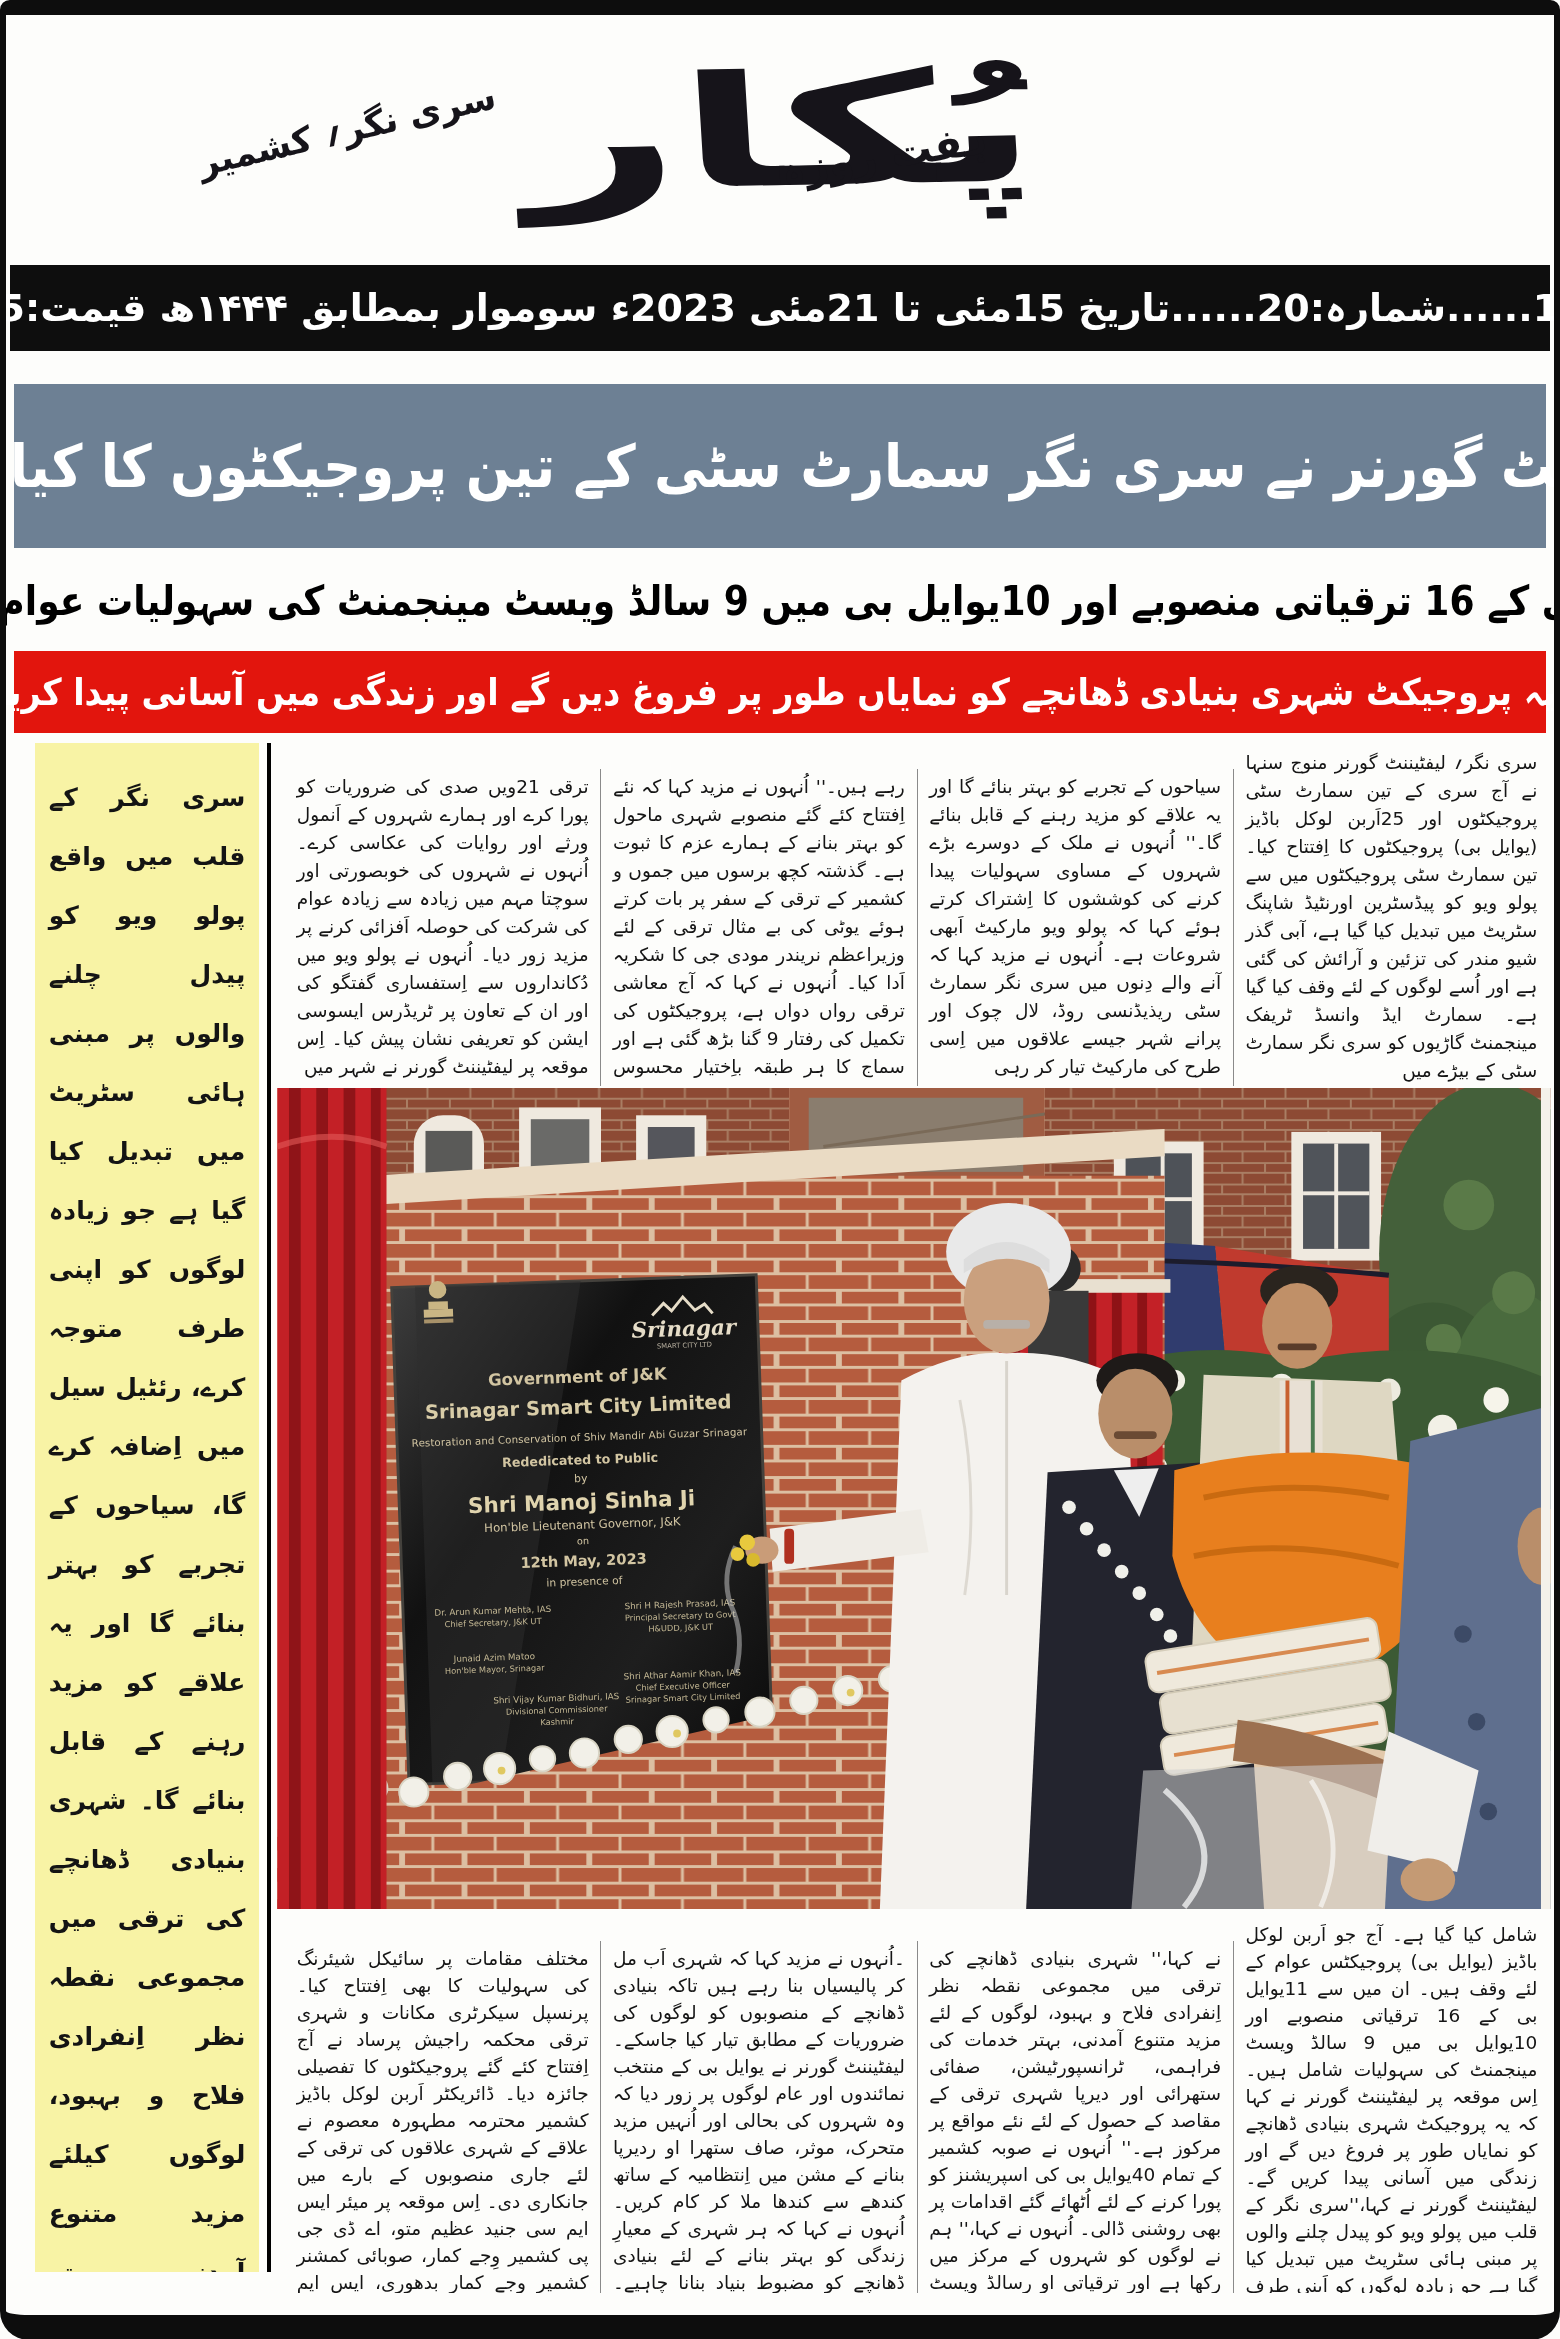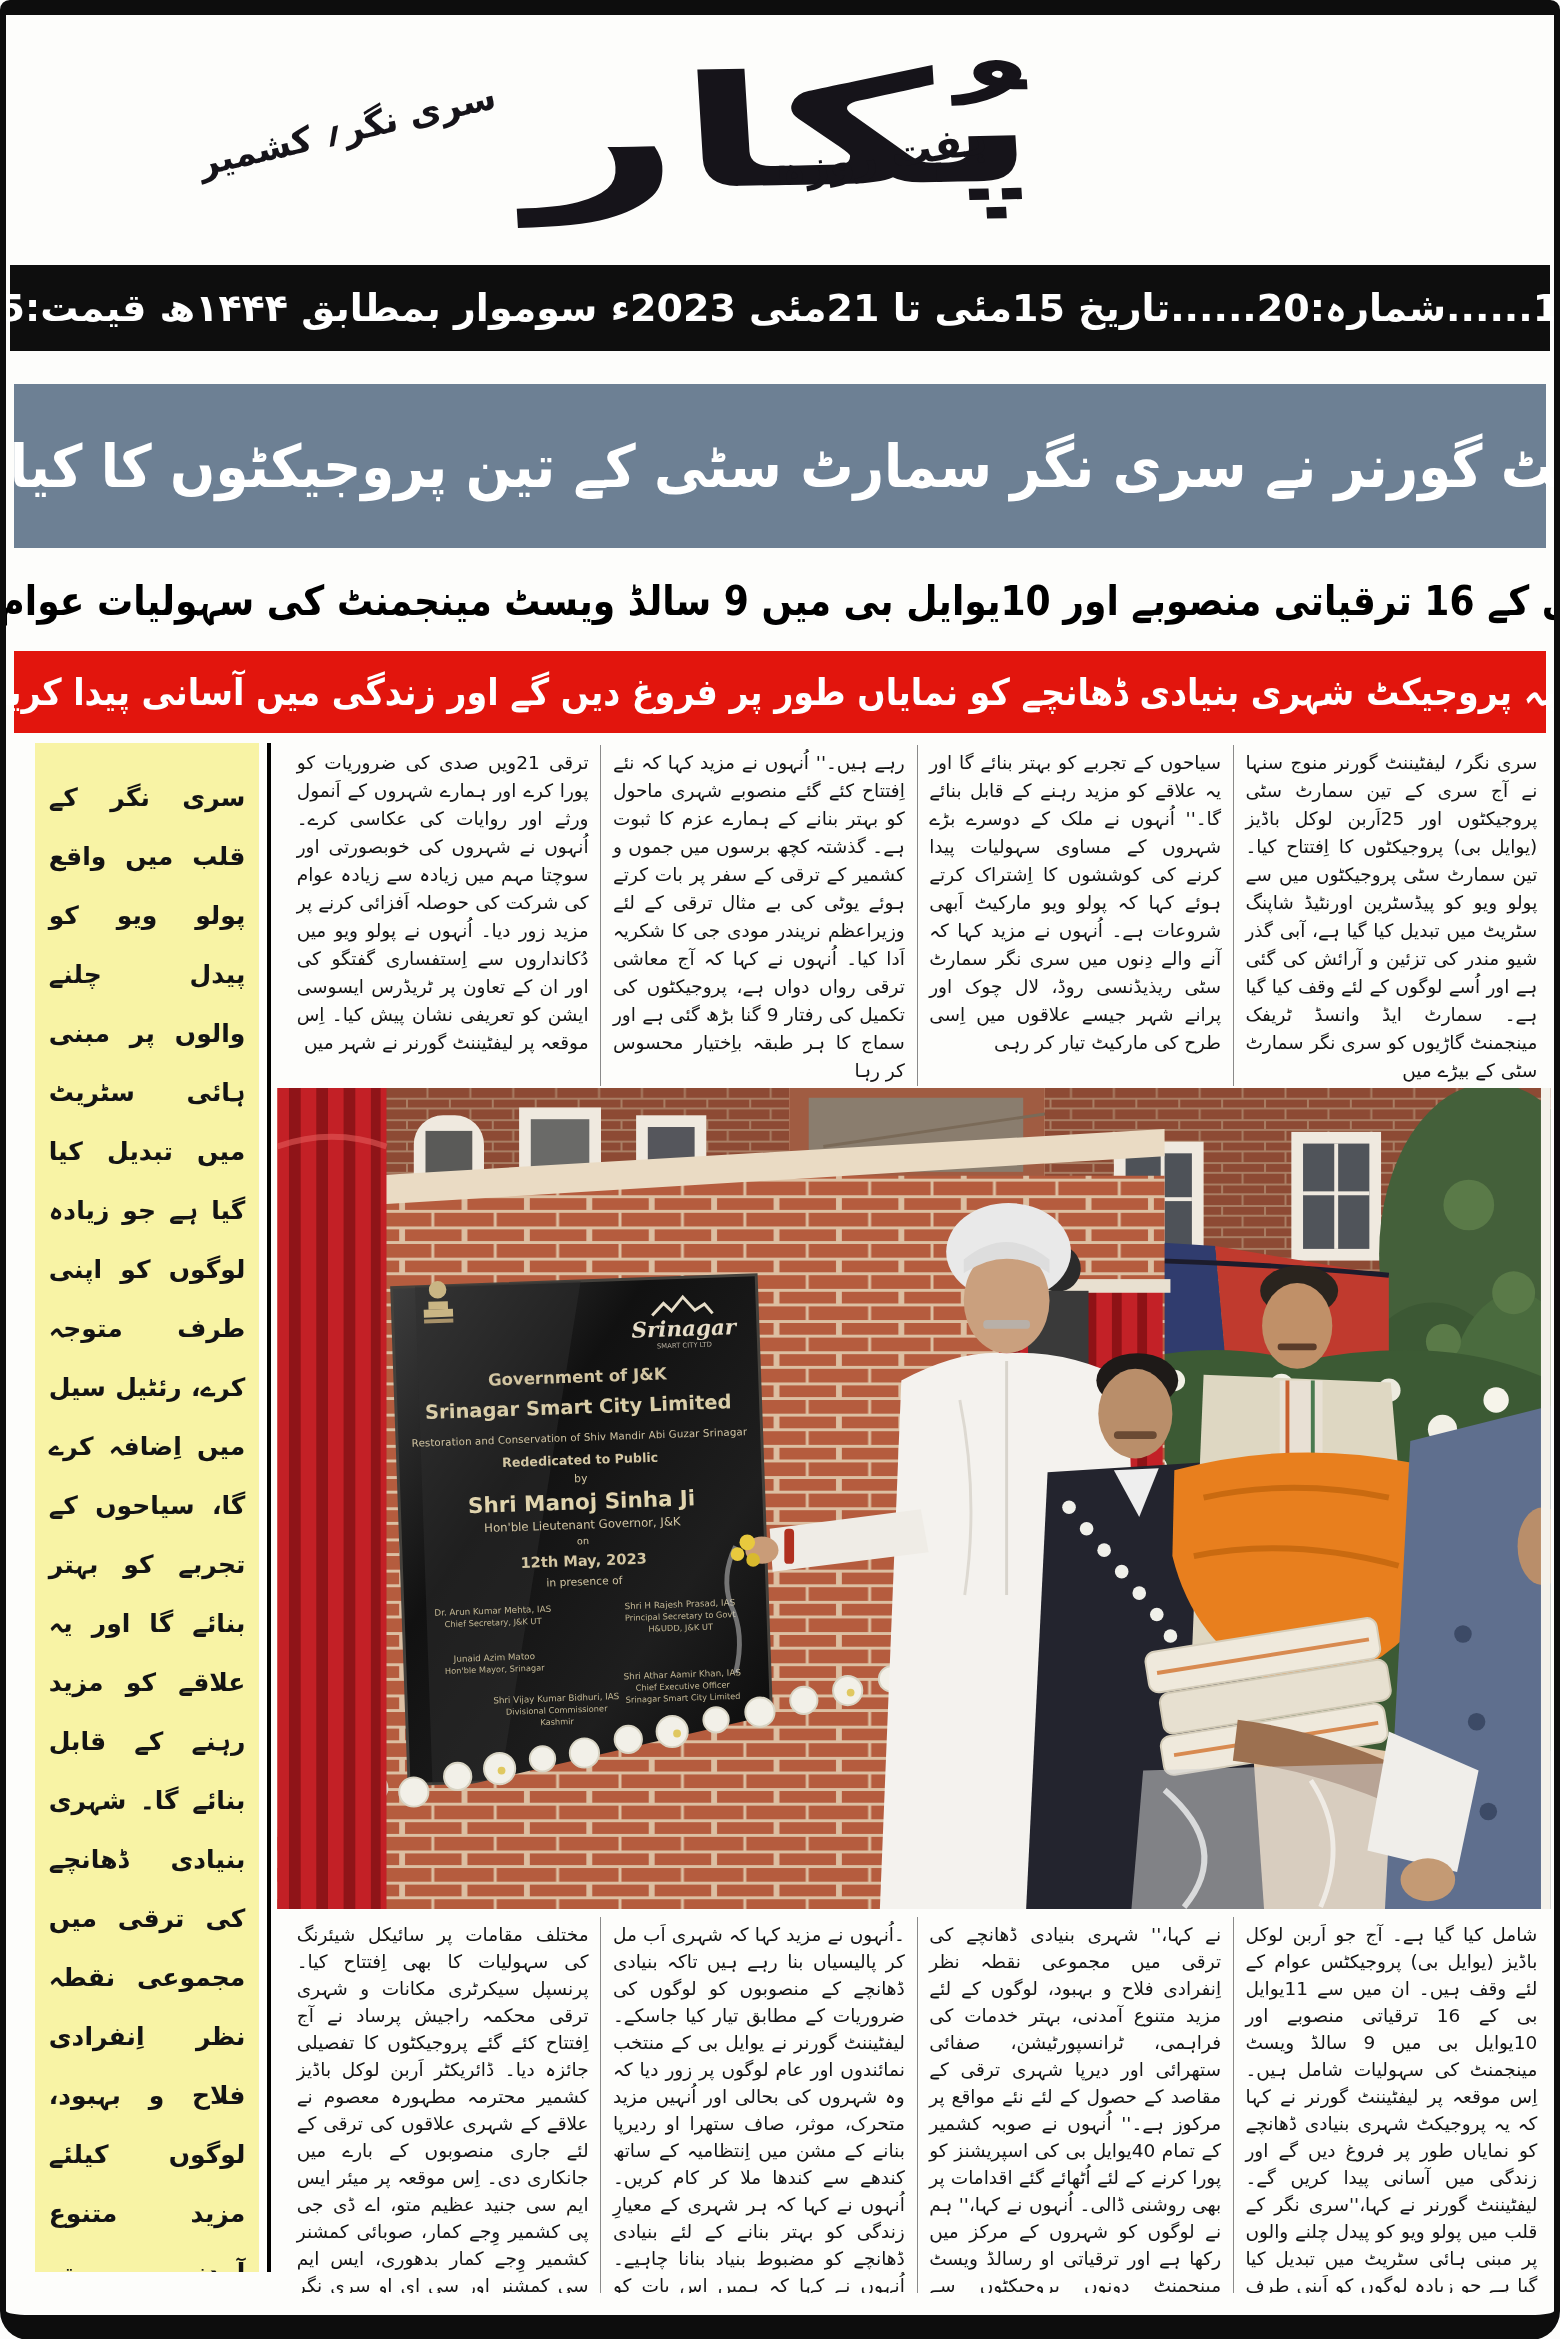--- a/index.html
+++ b/index.html
@@ -62,21 +62,21 @@
     font-size:25px;font-weight:bold;line-height:59px;text-align:justify;
     overflow:hidden;color:#141414;
   }
   .vrule{position:absolute;left:267px;top:743px;width:3.9px;height:1529px;background:#000;}
   
   .colrow{position:absolute;left:285px;width:1264px;display:flex;}
   .colrow .col{
     flex:1;box-sizing:border-box;padding:3.9px 11.7px 0 11.7px;
     font-size:18.5px;line-height:28px;text-align:justify;overflow:hidden;color:#151515;
   }
-  .colrow .col:not(:first-child){border-right:1px solid #8a8a8a;}
+  .colrow .col:not(:first-child){border-right:1px solid #8a8a8a;margin-top:24px;}
   .row-upper{top:745px;height:341px;}
   .row-lower{top:1917px;height:376px;}
   .row-lower .col{line-height:27px;}
   
   .photo{position:absolute;left:277px;top:1088px;width:1274px;height:821px;overflow:hidden;}
   .photo svg{display:block;}
 </style>
 </head>
 <body>
 

